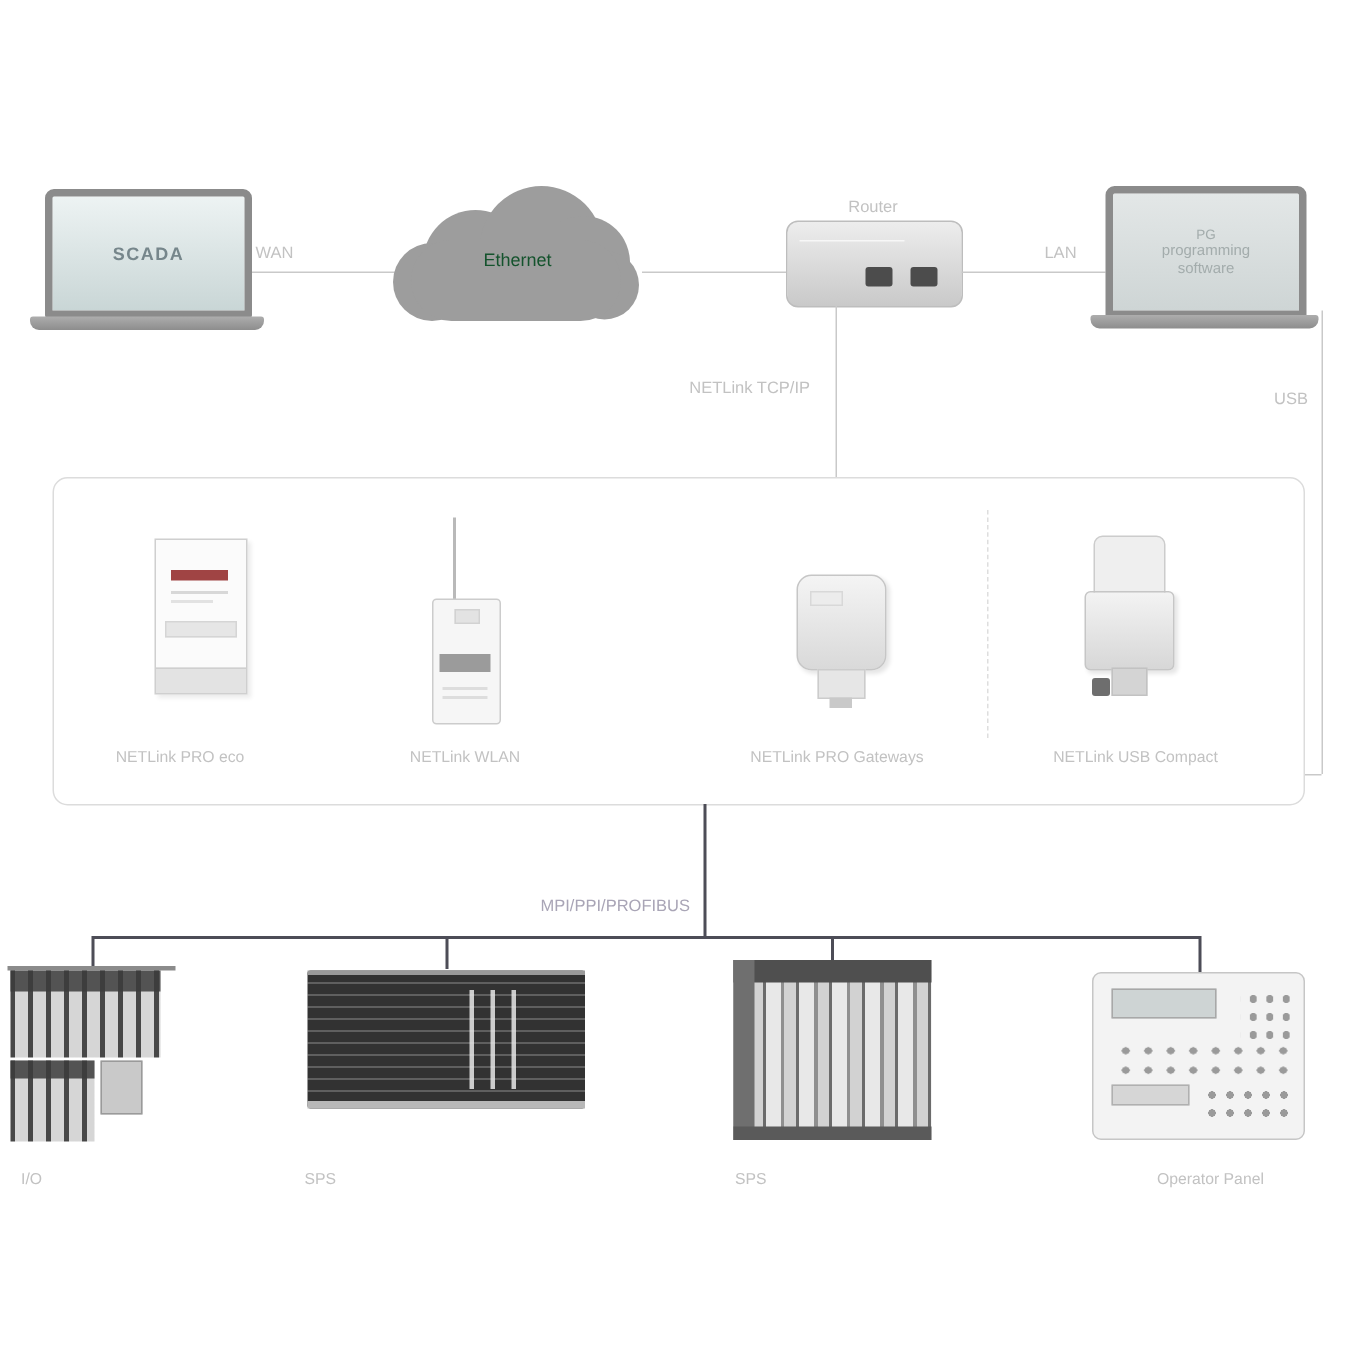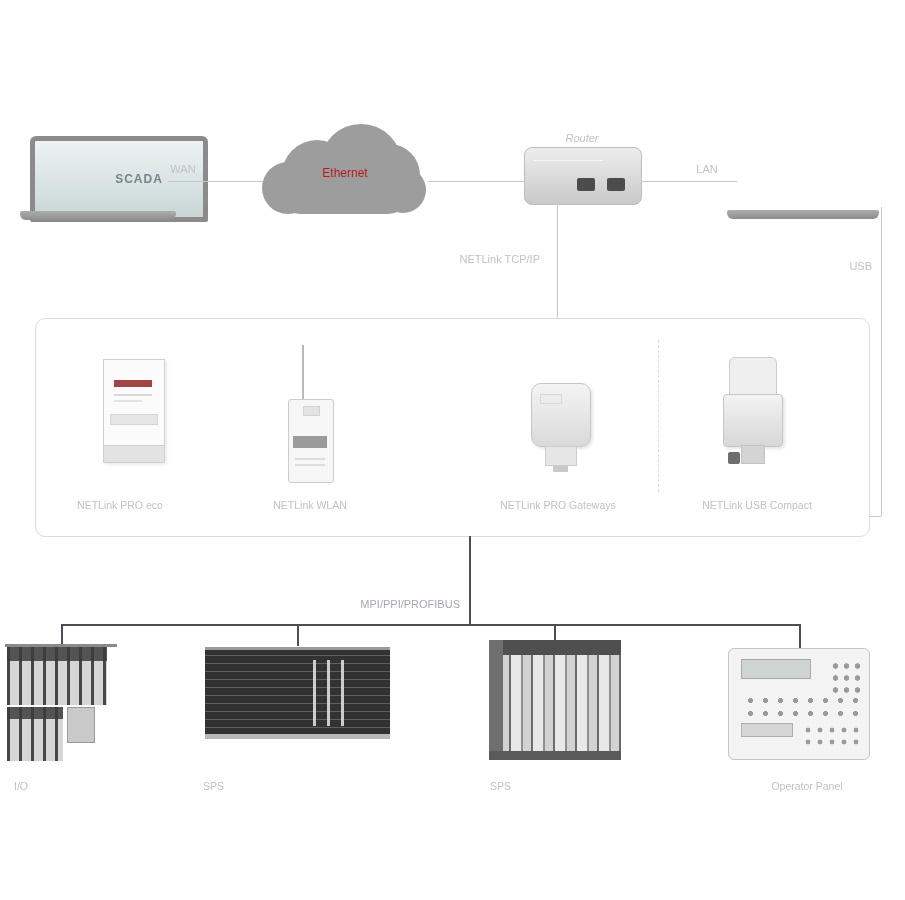--- a/index.html
+++ b/index.html
@@ -22,21 +22,21 @@
   .base{position:absolute;height:9px;background:linear-gradient(#adadad,#8d8d8d);border-radius:2px 2px 6px 6px;}
   .screen-text{display:flex;flex-direction:column;align-items:center;justify-content:center;height:100%;}
   .scada-txt{color:#76868b;font-size:12px;font-weight:bold;letter-spacing:1px;}
   .pg-txt1{color:#a3acac;font-size:9px;line-height:11px;}
   .pg-txt2{color:#a3acac;font-size:10px;line-height:12px;}
 
   
   .cloud{position:absolute;left:262px;top:122px;width:166px;height:102px;}
   .cloud .c{position:absolute;background:#9d9d9d;border-radius:50%;}
   .cloud-label{position:absolute;left:0;top:44px;width:166px;text-align:center;
-               color:#b91c1c;font-size:12px;z-index:2;}
+               color:#14532d;font-size:12px;z-index:2;}
 
   
   .router{position:absolute;left:524px;top:147px;width:116px;height:56px;border-radius:8px;
           background:linear-gradient(180deg,#ededed,#c9c9c9);border:1px solid #bdbdbd;}
   .router .shine{position:absolute;left:8px;top:12px;width:70px;height:1px;background:#f7f7f7;}
   .router .port{position:absolute;bottom:13px;width:18px;height:13px;background:#4c4c4c;border-radius:2px;}
 
   
   .gwbox{position:absolute;left:35px;top:318px;width:833px;height:217px;background:#fff;
          border:1px solid #dcdcdc;border-radius:10px;}
@@ -120,21 +120,21 @@
   .panel .keys-br{position:absolute;left:70px;top:72px;width:64px;height:30px;
         background-image:radial-gradient(#9a9a9a 2.4px,transparent 2.6px);background-size:12px 12px;background-position:3px 3px;}
 
   .plc-label{position:absolute;top:780px;color:#c2c2c2;font-size:10.5px;white-space:nowrap;}
 </style>
 </head>
 <body>
 
 <div class="canvas">
 
-  <div class="screen screen-l" style="left:30px;top:136px;width:128px;height:76px;padding-left:40px;">
+  <div class="screen screen-l" style="left:30px;top:126px;width:128px;height:76px;">
     <div class="screen-text">
       <span class="scada-txt">SCADA</span>
     </div>
   </div>
   <div class="base" style="left:20px;top:211px;width:156px;"></div>
 
   <div class="hline" style="left:168px;top:181px;width:96px;"></div>
   <div class="lbl center" style="left:160px;top:163px;width:46px;">WAN</div>
 
   <div class="cloud">
@@ -142,30 +142,37 @@
     <div class="c" style="left:58px;top:2px;width:82px;height:82px;"></div>
     <div class="c" style="left:96px;top:22px;width:62px;height:62px;"></div>
     <div class="c" style="left:0px;top:40px;width:52px;height:52px;"></div>
     <div class="c" style="left:118px;top:45px;width:46px;height:46px;"></div>
     <div class="c" style="left:12px;top:38px;width:140px;height:54px;border-radius:27px;"></div>
     <div class="cloud-label">Ethernet</div>
   </div>
 
   <div class="hline" style="left:428px;top:181px;width:96px;"></div>
 
-  <div class="lbl center" style="left:524px;top:132px;width:116px;font-style:italic;">Router</div>
+  <div class="lbl center" style="left:524px;top:132px;width:116px;">Router</div>
   <div class="router">
     <div class="shine"></div>
     <div class="port" style="right:46px;"></div>
     <div class="port" style="right:16px;"></div>
   </div>
 
   <div class="hline" style="left:641px;top:181px;width:96px;"></div>
   <div class="lbl center" style="left:684px;top:163px;width:46px;">LAN</div>
 
+  <div class="screen screen-r" style="left:737px;top:124px;width:124px;height:78px;">
+    <div class="screen-text">
+      <span class="pg-txt1">PG</span>
+      <span class="pg-txt2">programming</span>
+      <span class="pg-txt2">software</span>
+    </div>
+  </div>
   <div class="base" style="left:727px;top:210px;width:152px;"></div>
 
   <div class="vline" style="left:557px;top:204px;height:114px;"></div>
   <div class="lbl right" style="left:400px;top:253px;width:140px;">NETLink TCP/IP</div>
 
   <div class="vline" style="left:881px;top:207px;height:309px;"></div>
   <div class="hline" style="left:868px;top:516px;width:13px;"></div>
   <div class="lbl right" style="left:820px;top:260px;width:52px;">USB</div>
 
   <div class="gwbox"></div>

